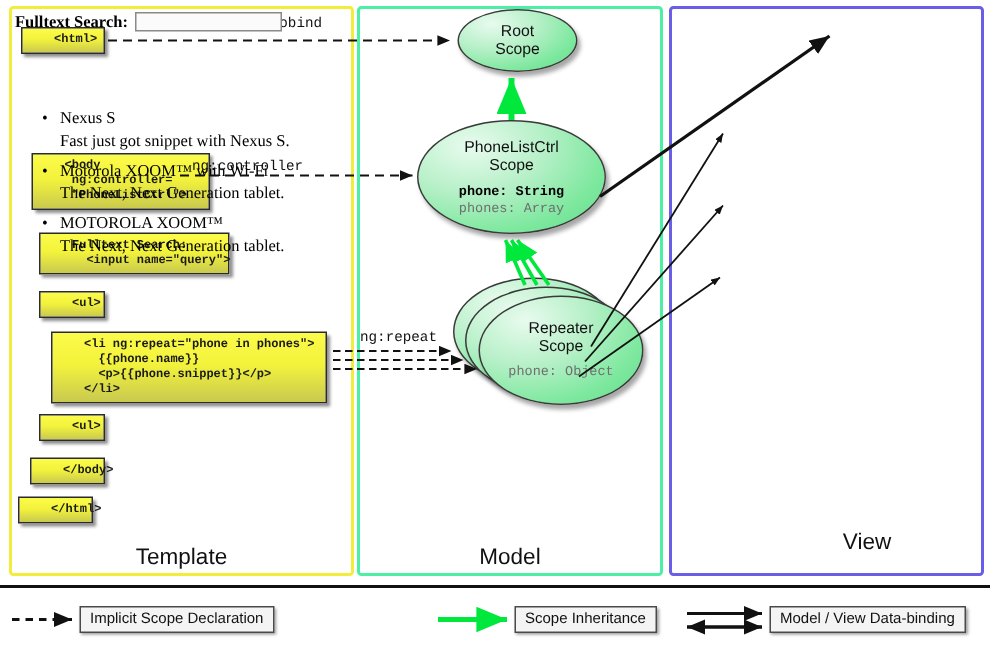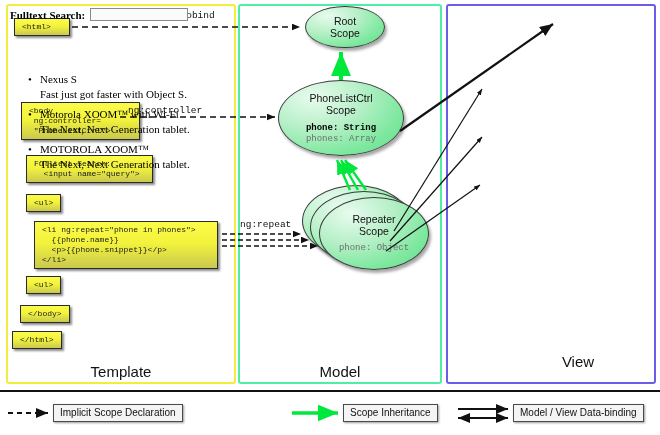--- a/index.html
+++ b/index.html
@@ -30,23 +30,24 @@
   
   .codebox{
     position:absolute;
     background:linear-gradient(to bottom,#fbfb4a 0%,#f3f33c 45%,#c9c94f 100%);
     border:1px solid #2b2b2b;
     box-shadow:2px 2px 2px rgba(0,0,0,.45);
     font-family:"Liberation Mono", monospace;
     font-size:8px;
     line-height:10px;
     color:#1a1a1a;
-    padding:3px 7px;
+    padding:3px 21px;
     white-space:pre;
     box-sizing:border-box;
+    font-weight:bold;
   }
 
   
   .ellipse{
     position:absolute;
     border:1.5px solid #3a3a3a;
     border-radius:50%;
     background:radial-gradient(ellipse at 28% 22%, #e8fbee 0%, #b7f0c8 38%, #7de89e 72%, #62dd8b 100%);
     box-shadow:2px 3px 3px rgba(0,0,0,.35);
     box-sizing:border-box;
@@ -179,21 +180,21 @@
   <div class="view-inner">
     <div class="view-searchrow">
       <span class="view-label">Fulltext Search:</span>
       <input class="view-input" type="text" value="" style="">
     </div>
   </div>
 
   <ul class="view-list">
     <li class="view-item">
       <div class="view-name">Nexus S</div>
-      <div class="view-snippet">Fast just got faster with Object S.</div>
+      <div class="view-snippet">Fast just got snippet with Nexus S.</div>
     </li>
     <li class="view-item">
       <div class="view-name">Motorola XOOM™  with Wi-Fi</div>
       <div class="view-snippet">The Next, Next Generation tablet.</div>
     </li>
     <li class="view-item">
       <div class="view-name">MOTOROLA XOOM™</div>
       <div class="view-snippet">The Next, Next Generation tablet.</div>
     </li>
   </ul>

